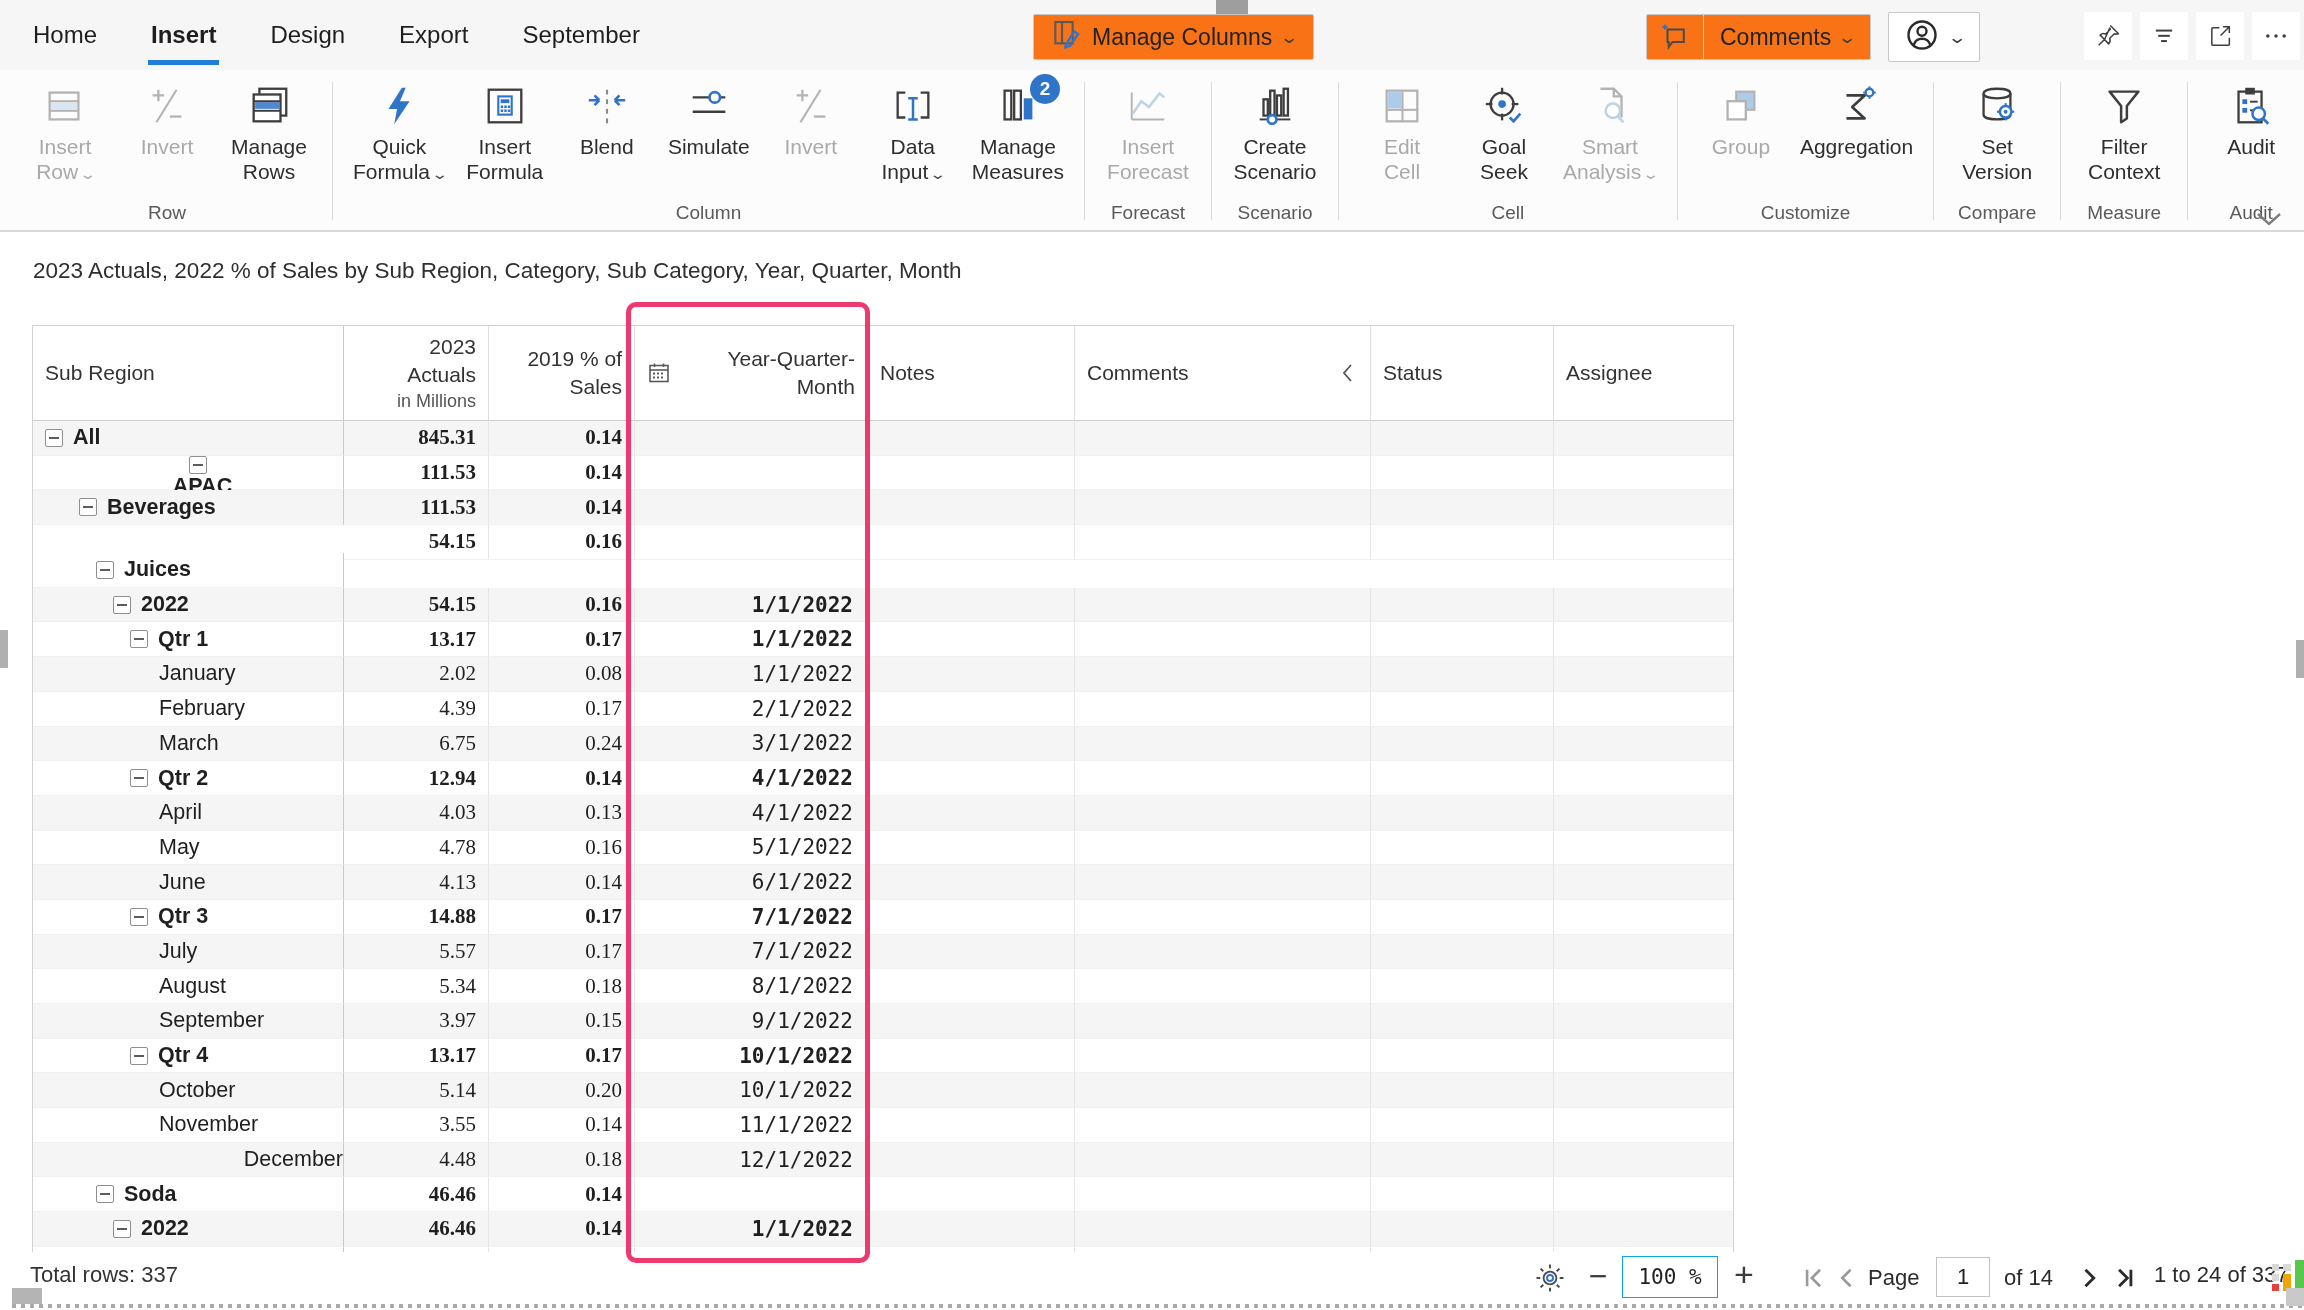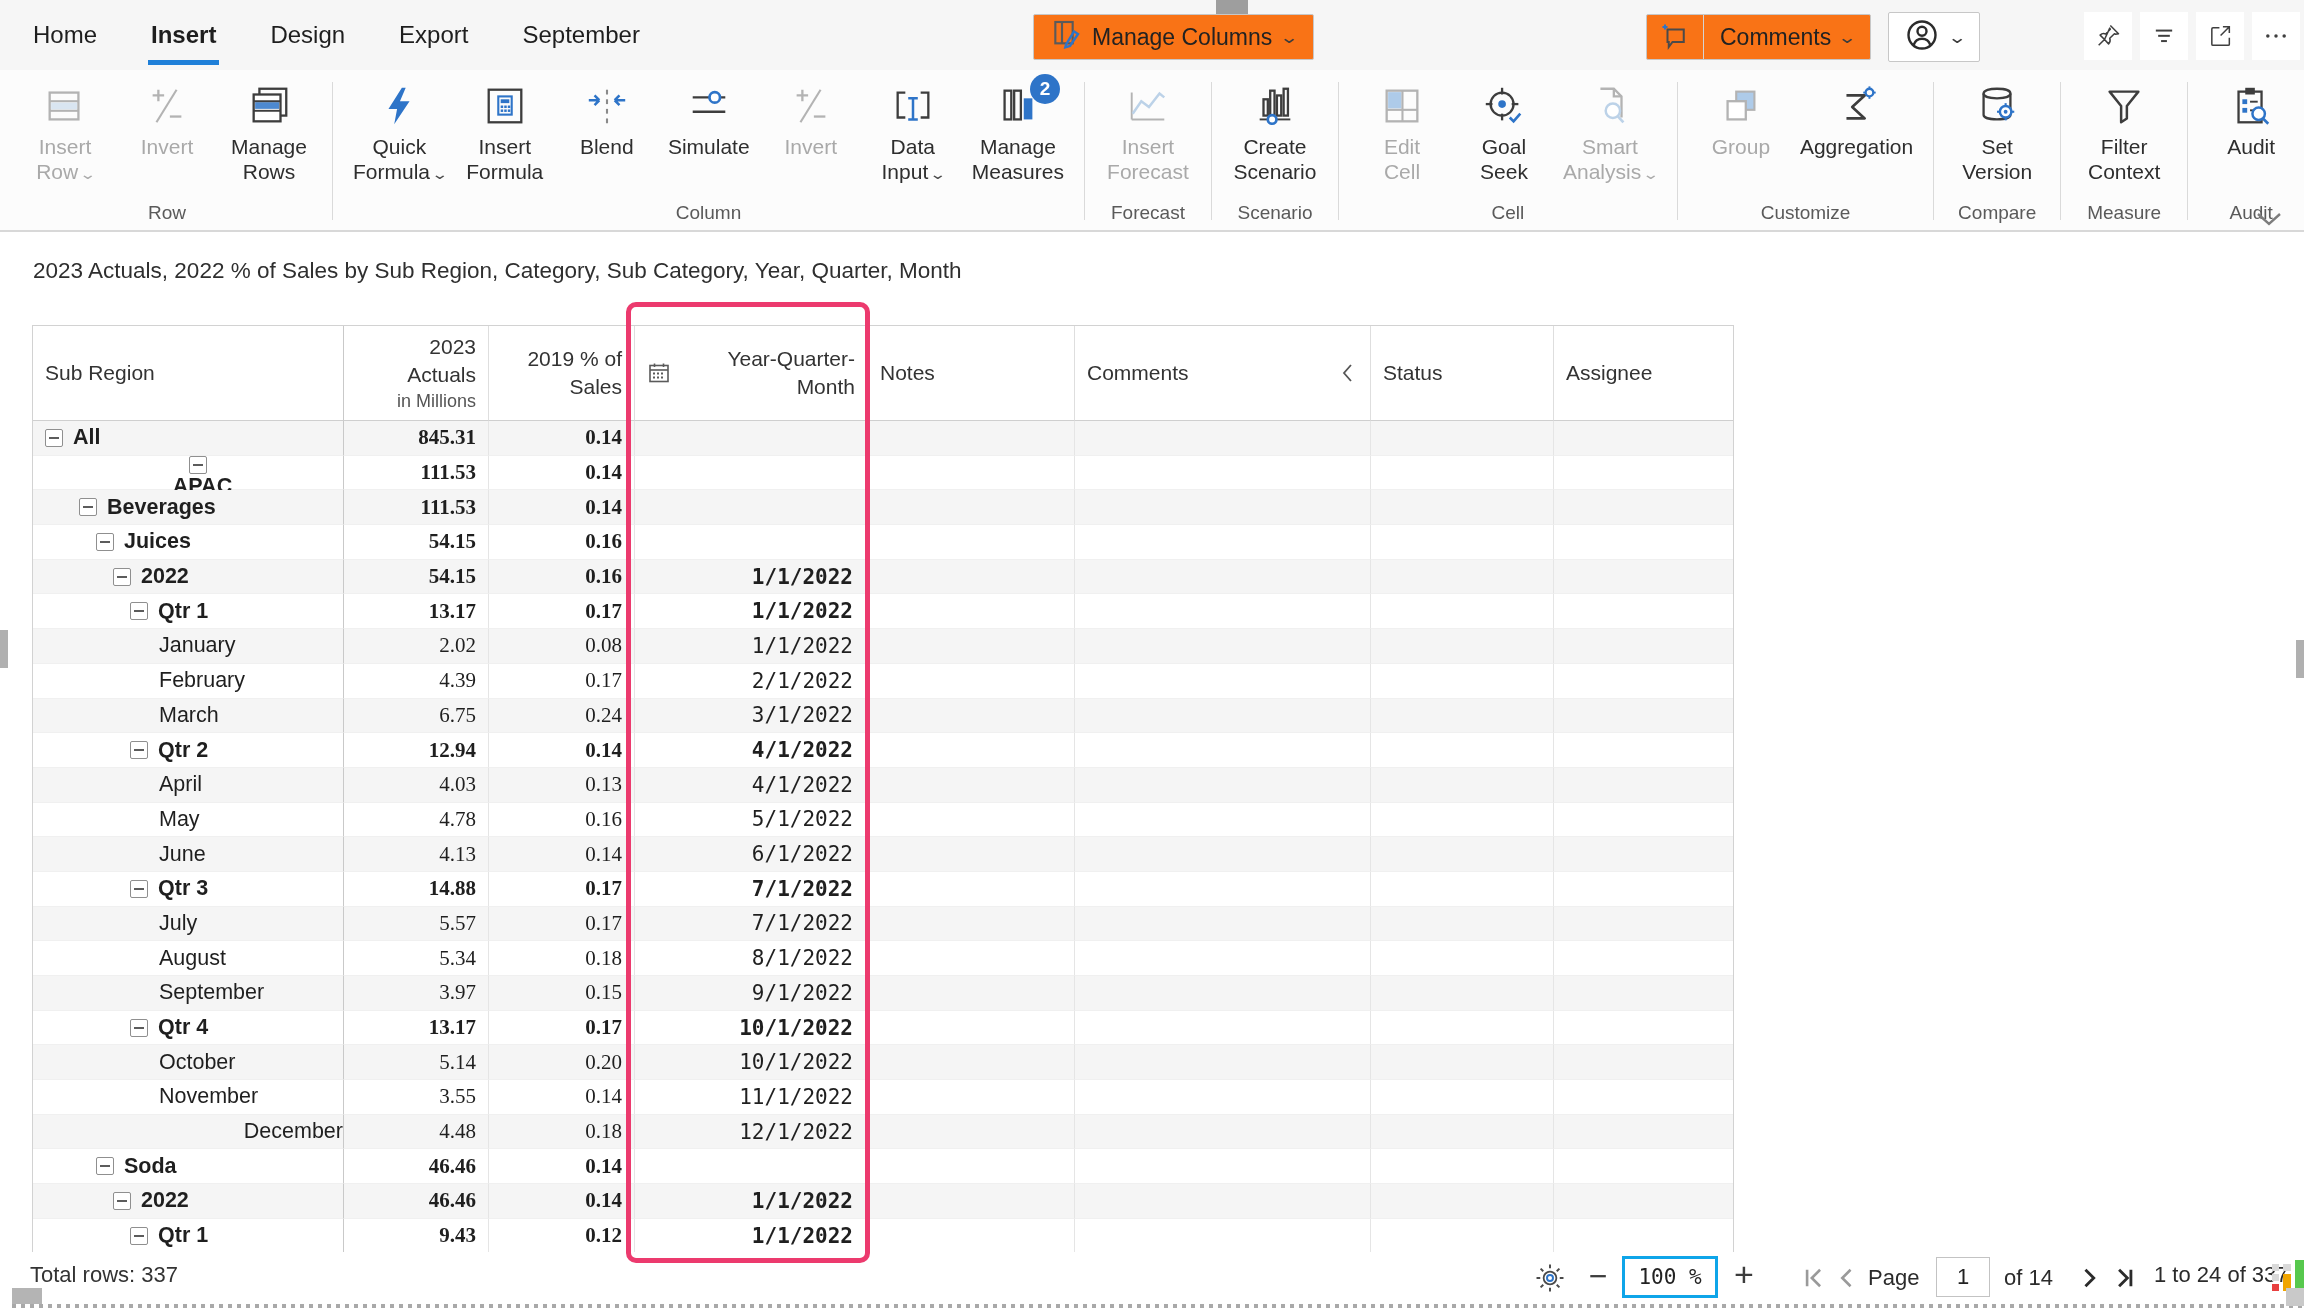--- a/index.html
+++ b/index.html
@@ -86,21 +86,21 @@
   
   .hl-box{position:absolute;left:626px;top:302px;width:244px;height:961px;box-sizing:border-box;
           border:5px solid #ec3a6e;border-radius:10px;pointer-events:none;z-index:5;}
 
   
   .statusbar{position:absolute;left:12px;right:0;bottom:0;height:58px;background:#fff;}
   .total-rows{position:absolute;left:18px;top:10px;font-size:22px;color:#333;}
   .sb-abs{position:absolute;display:flex;align-items:center;justify-content:center;}
   .gear{left:1518px;top:6px;width:40px;height:40px;color:#4a4a4a;}
   .zoom-minus{left:1568px;top:4px;width:36px;height:40px;font-size:32px;color:#3c3c3c;}
-  .zoom-box{left:1610px;top:4px;width:96px;height:42px;border:3px solid #0ea5e9;background:#fff;
+  .zoom-box{left:1610px;top:4px;width:96px;height:42px;border:1px solid #0ea5e9;background:#fff;
             font-family:"DejaVu Sans Mono",monospace;font-size:21px;color:#222;box-sizing:border-box;}
   .zoom-plus{left:1714px;top:2px;width:36px;height:40px;font-size:34px;color:#3c3c3c;}
   .pg-first{left:1786px;top:12px;width:30px;height:28px;}
   .pg-prev{left:1820px;top:12px;width:30px;height:28px;}
   .pg-label{left:1856px;top:10px;height:32px;font-size:22px;color:#2b2b2b;}
   .pg-input{position:absolute;left:1924px;top:5px;width:54px;height:40px;border:1px solid #c3c3c3;
             text-align:center;font-size:22px;color:#222;box-sizing:border-box;background:#fff;
             font-family:"Liberation Sans",sans-serif;}
   .pg-of{left:1992px;top:10px;height:32px;font-size:22px;color:#2b2b2b;}
   .pg-next{left:2062px;top:12px;width:30px;height:28px;}
@@ -627,21 +627,21 @@
         <span class="twisty"></span>
         <span class="b">Beverages</span>
       </div>
       <div class="td alt num b">111.53</div>
       <div class="td alt num b">0.14</div>
       <div class="td alt date b"></div>
       <div class="td alt "></div>
       <div class="td alt "></div>
       <div class="td alt "></div>
       <div class="td alt lastcol"></div>
-      <div class="td hier c1" style="padding-left: 63px;">
+      <div class="td hier c1" style="padding-left: 63px; margin-top: 28px;">
         <span class="twisty"></span>
         <span class="b">Juices</span>
       </div>
       <div class="td num b">54.15</div>
       <div class="td num b">0.16</div>
       <div class="td date b"></div>
       <div class="td "></div>
       <div class="td "></div>
       <div class="td "></div>
       <div class="td lastcol"></div>

